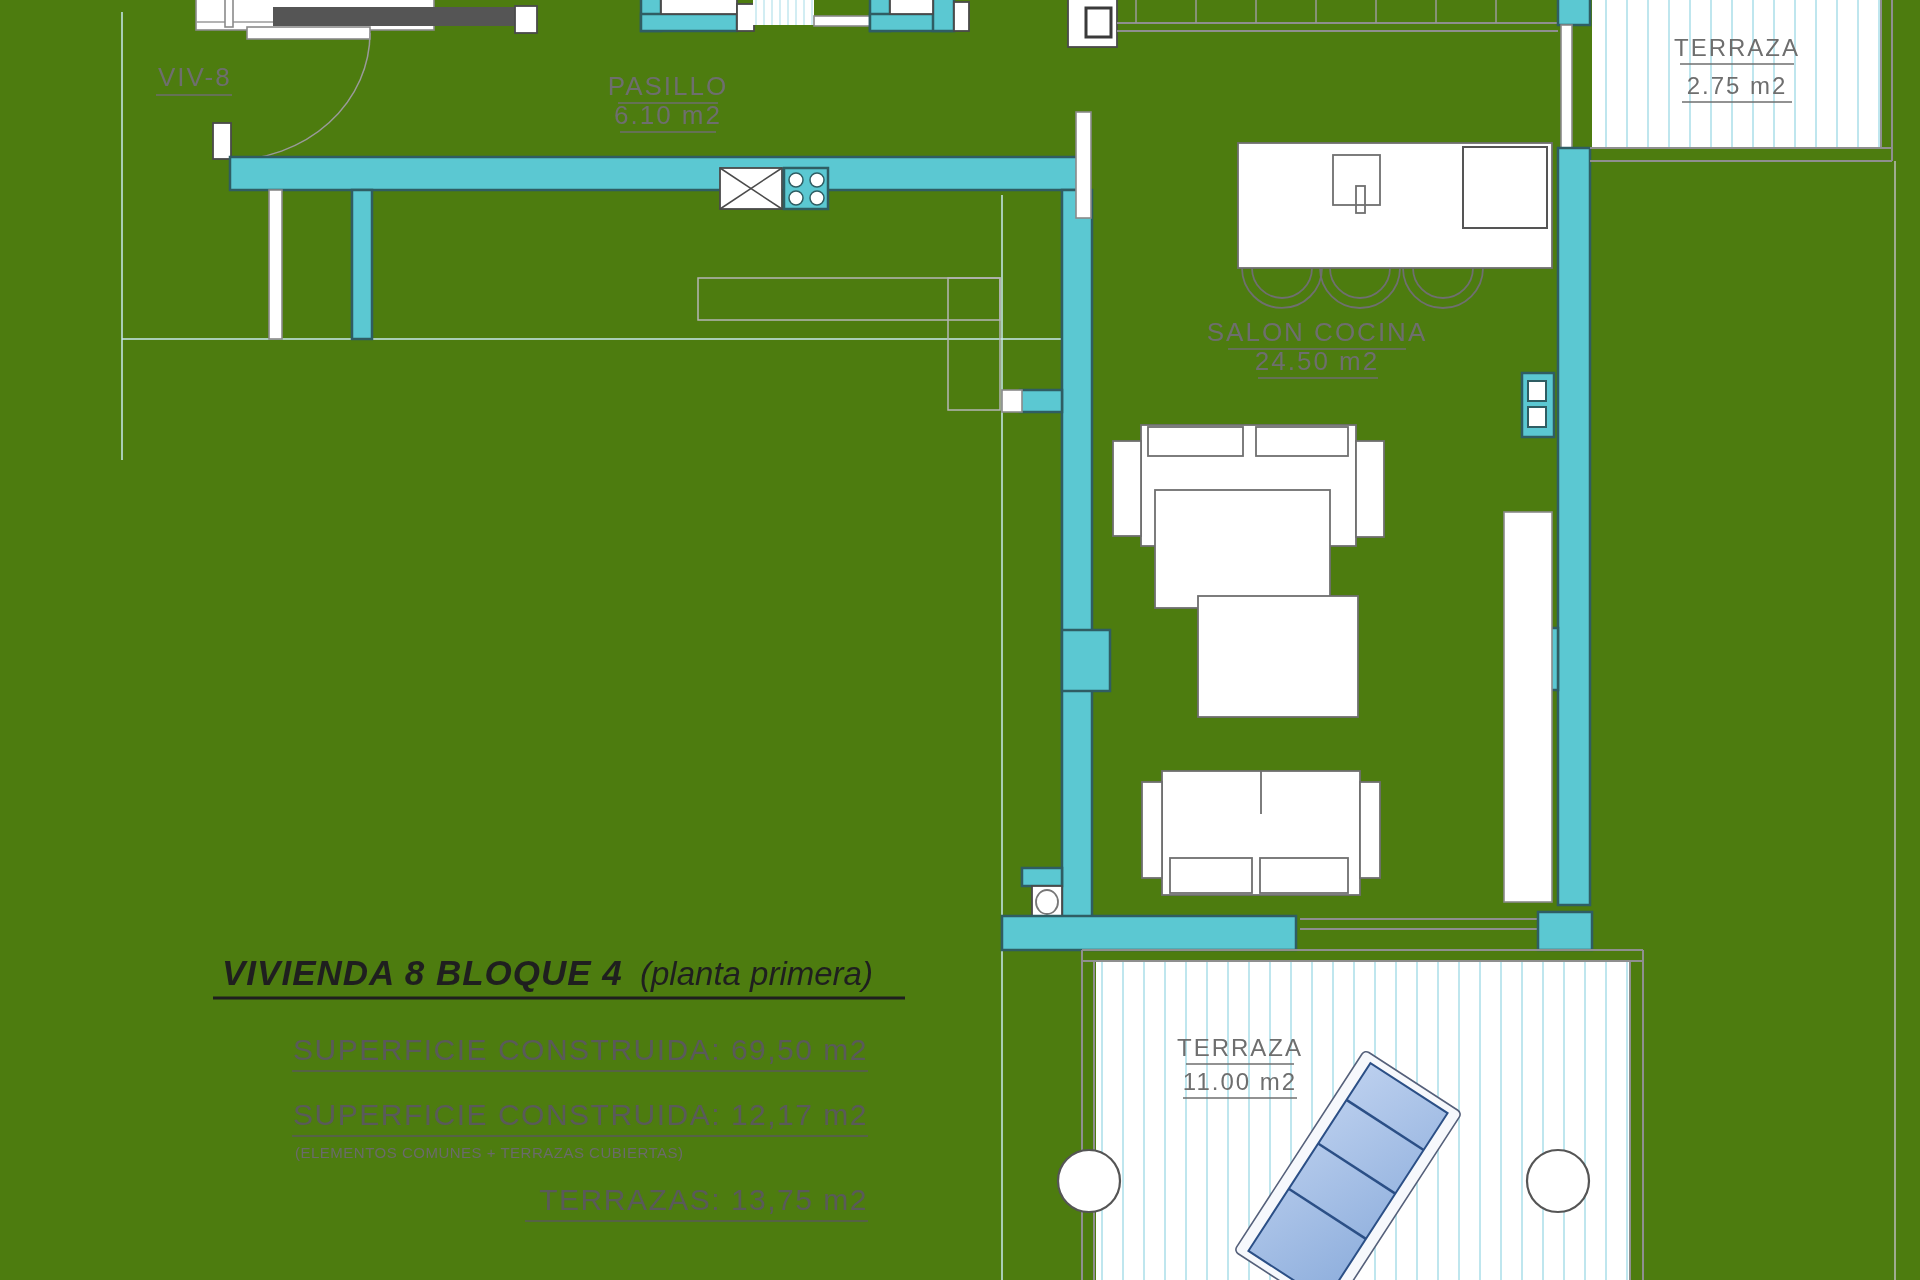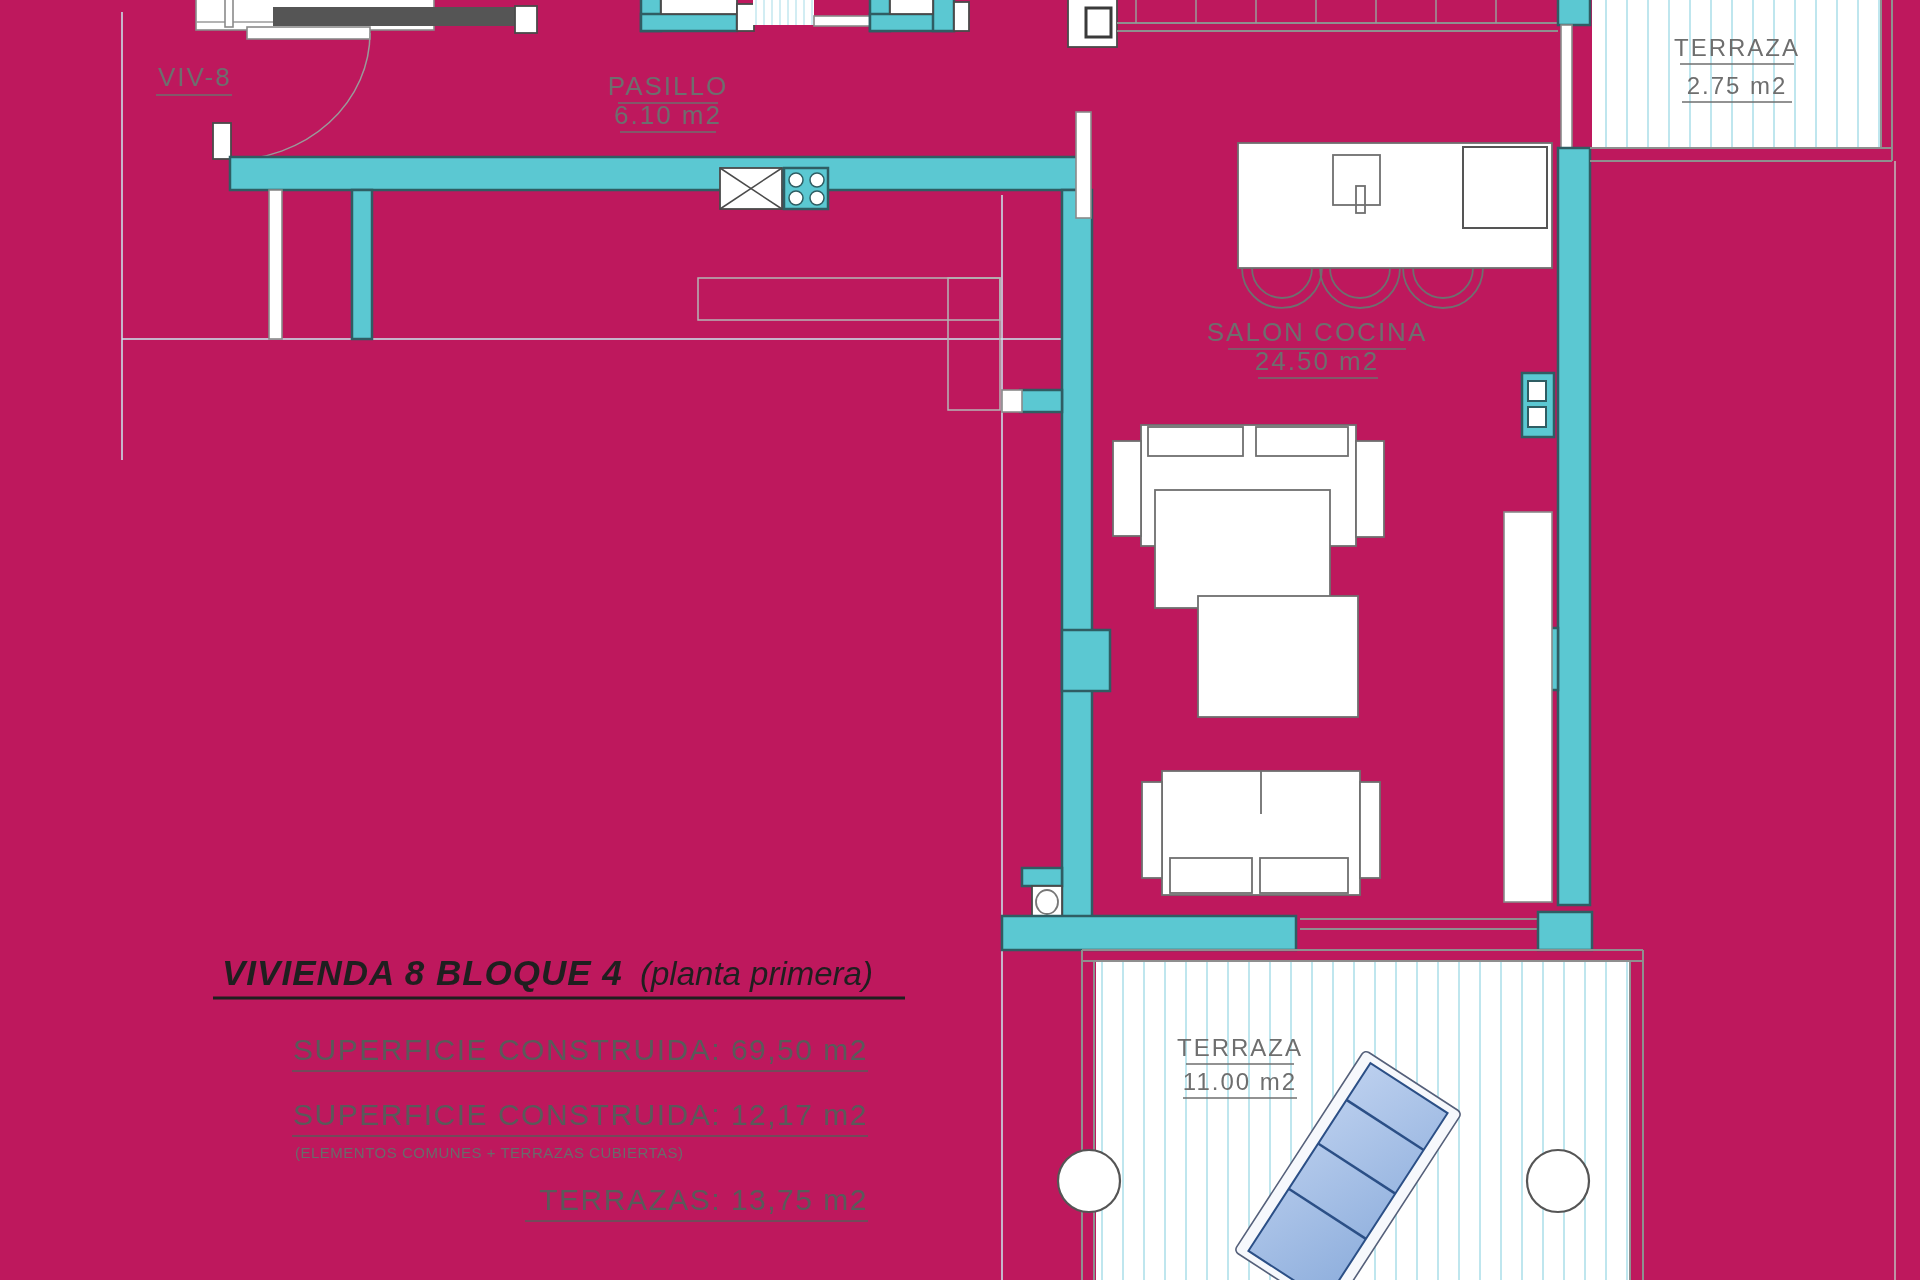--- a/index.html
+++ b/index.html
@@ -1,16 +1,16 @@
 <!DOCTYPE html>
 <html><head>
 <meta charset="utf-8">
 <style>
   html,body{margin:0;padding:0;background:#ffffff;}
-  .page{position:relative;width:1920px;height:1280px;background:#be185d;overflow:hidden;
+  .page{position:relative;width:1920px;height:1280px;background:#4d7c0f;overflow:hidden;
         font-family:"Liberation Sans", sans-serif;}
   svg{position:absolute;left:0;top:0;}
   
   .w   {fill:#5BC8D2;stroke:#2F5D63;stroke-width:2.5;}
   .cap {fill:#ffffff;stroke:#4a4a4a;stroke-width:1.8;}
   .capl{fill:#ffffff;stroke:#8a8a8a;stroke-width:1.6;}
   .dk  {fill:#555555;stroke:none;}
   .f   {fill:#ffffff;stroke:#6f6f6f;stroke-width:1.8;}
   .fn  {fill:none;stroke:#6f6f6f;stroke-width:1.8;}
   .fl  {fill:none;stroke:#b5b5b5;stroke-width:1.5;}

